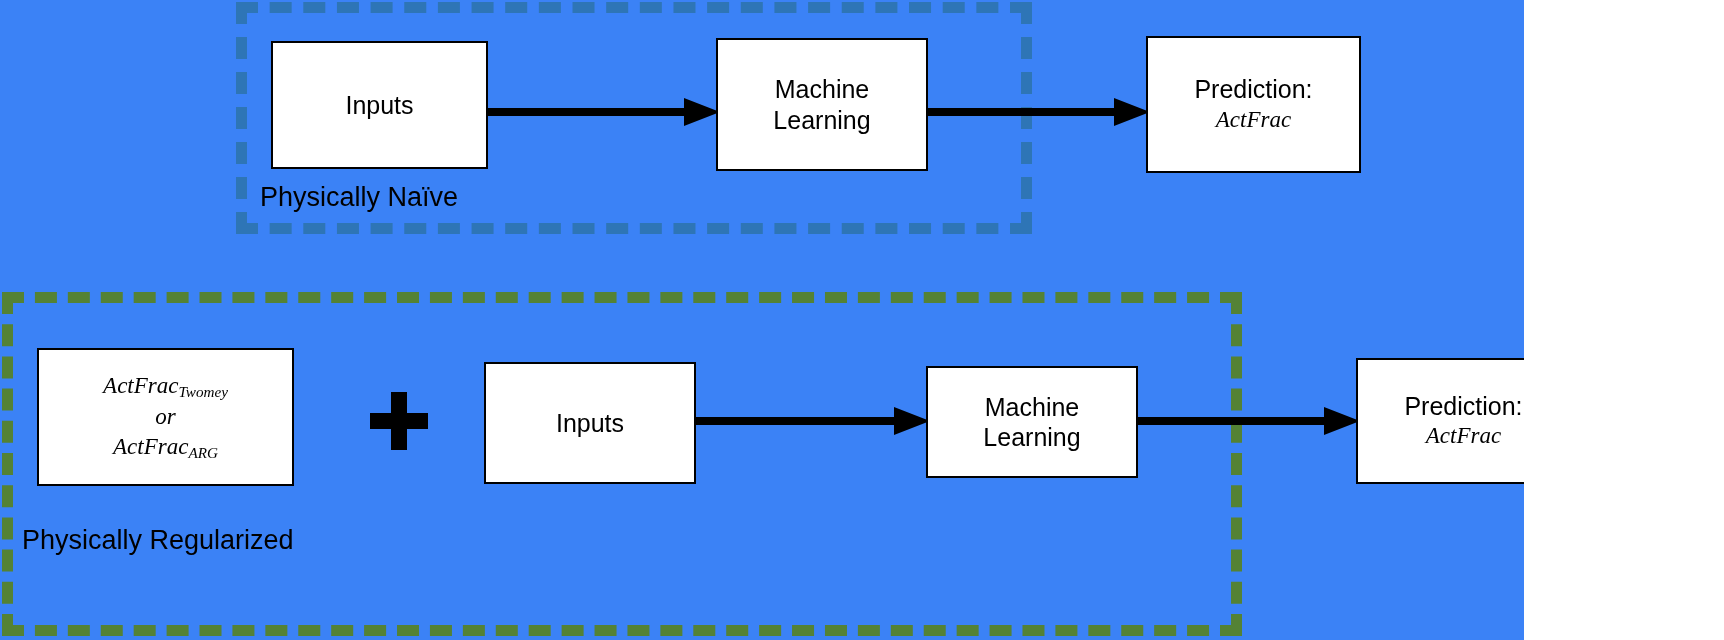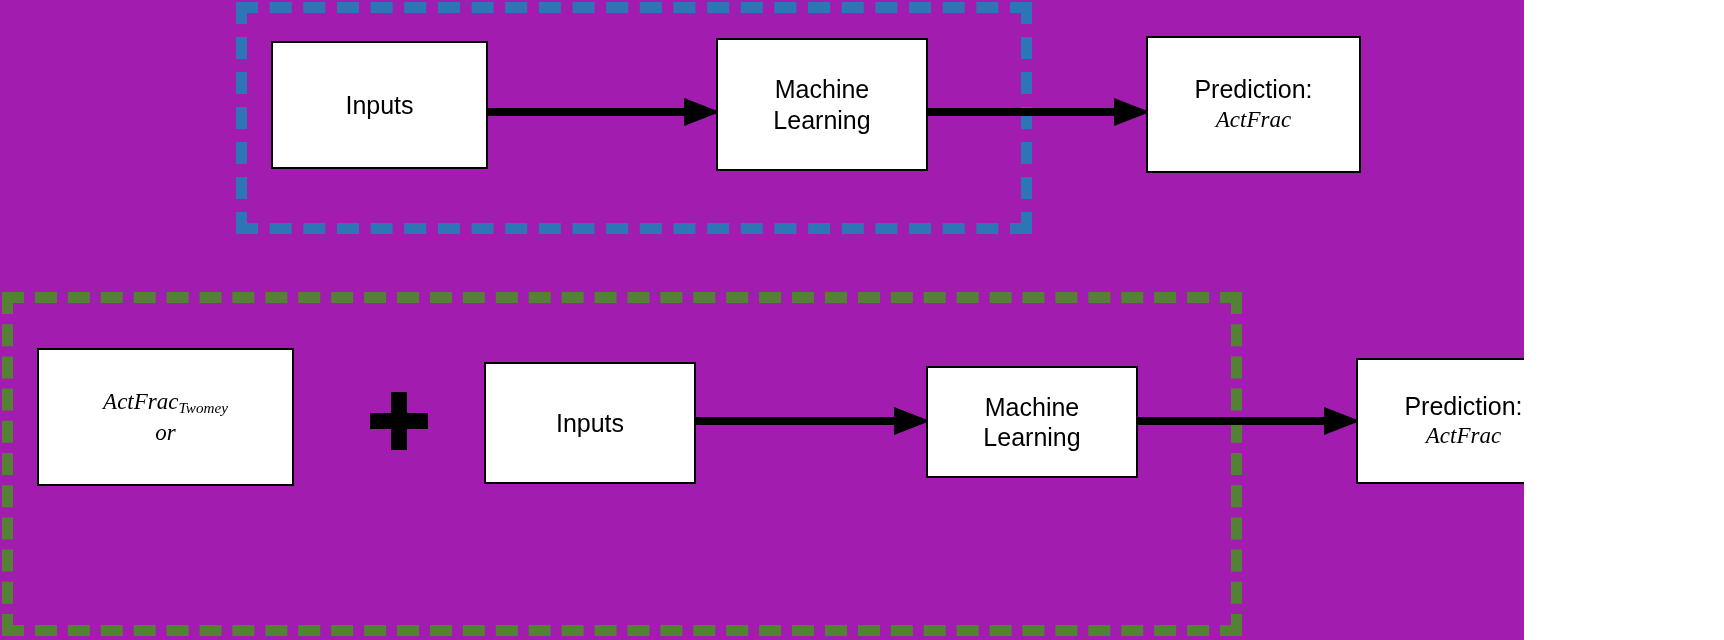--- a/index.html
+++ b/index.html
@@ -9,21 +9,21 @@
   }
   body {
     font-family: "Liberation Sans", sans-serif;
     color: #000000;
   }
 
   #diagram {
     position: relative;
     width: 1524px;
     height: 640px;
-    background: #a21caf;
+    background: #3b82f6;
     overflow: hidden;
   }
 
   
   .group-frame {
     position: absolute;
     box-sizing: border-box;
     background: transparent;
     border-style: dashed;
   }
@@ -168,26 +168,28 @@
     <svg viewBox="0 0 222 34" preserveAspectRatio="none" aria-hidden="true">
       <path d="M0,13 L186,13 L186,3 L222,17 L186,31 L186,21 L0,21 Z" fill="#000000"></path>
     </svg>
   </div>
 
   <div class="node-box box-pred-top">
     <span class="node-line">Prediction:</span>
     <span class="mathy">ActFrac</span>
   </div>
 
+  <div class="group-caption caption-naive">Physically Naïve</div>
 
   <div class="group-frame regularized"></div>
 
   <div class="node-box box-formula">
     <span class="mathy"><span>ActFrac</span><sub>Twomey</sub></span>
     <span class="or-word">or</span>
+    <span class="mathy"><span>ActFrac</span><sub>ARG</sub></span>
   </div>
 
   <div class="plus-symbol"></div>
 
   <div class="node-box box-inputs-bot">
     <span class="node-line">Inputs</span>
   </div>
 
   <div class="arrow arrow-3">
     <svg viewBox="0 0 234 34" preserveAspectRatio="none" aria-hidden="true">
@@ -204,14 +206,15 @@
     <svg viewBox="0 0 222 34" preserveAspectRatio="none" aria-hidden="true">
       <path d="M0,13 L186,13 L186,3 L222,17 L186,31 L186,21 L0,21 Z" fill="#000000"></path>
     </svg>
   </div>
 
   <div class="node-box box-pred-bot">
     <span class="node-line">Prediction:</span>
     <span class="mathy">ActFrac</span>
   </div>
 
+  <div class="group-caption caption-regularized">Physically Regularized</div>
 
 </div>
 
 </body></html>

